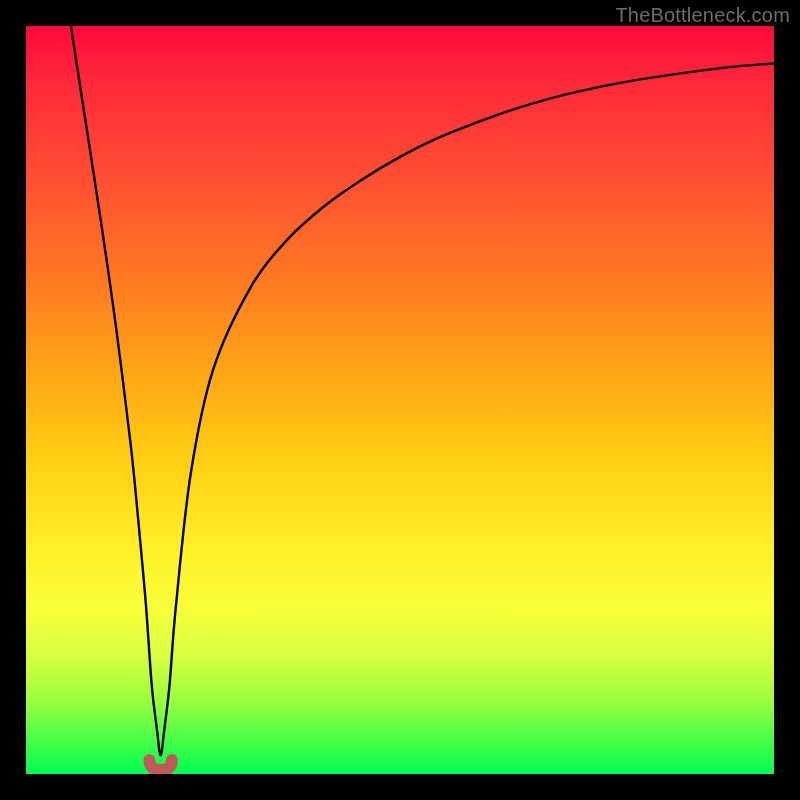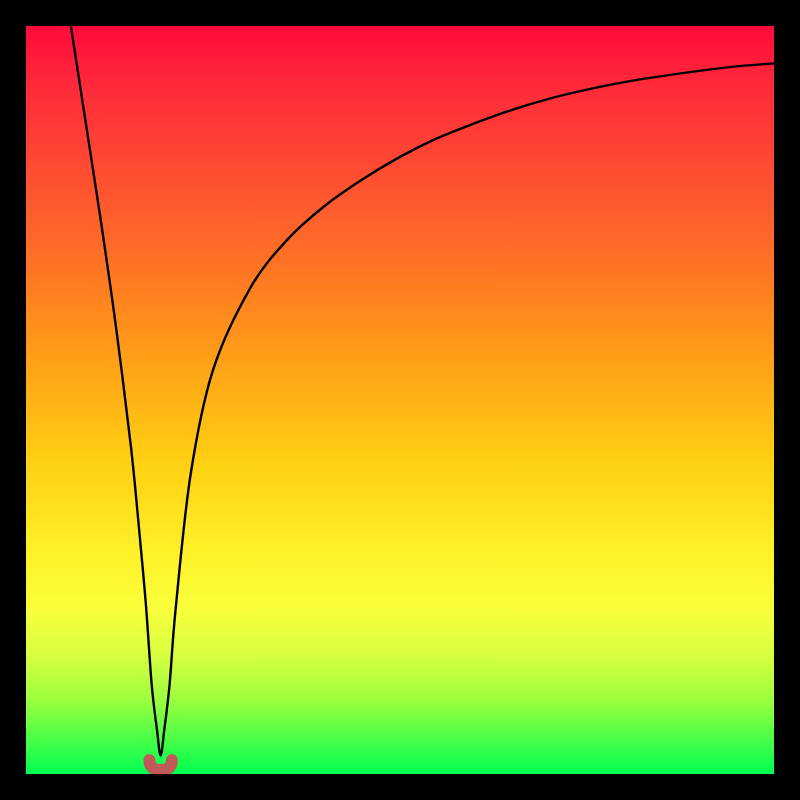--- a/index.html
+++ b/index.html
@@ -54,20 +54,21 @@
     font-size: 20px;
     font-weight: 400;
     letter-spacing: 0.2px;
     user-select: none;
   }
 </style>
 </head>
 <body>
 
 <div class="frame">
+  <div class="watermark">TheBottleneck.com</div>
   <div class="plot">
     <svg class="curve" viewBox="0 0 748 748" preserveAspectRatio="none">
       <path id="notch-path" fill="none" stroke="#c05a58" stroke-width="12" stroke-linecap="round" stroke-linejoin="round" d="M 123.41999999999999 734
                   Q 123.41999999999999 744 134.64 744
                   Q 145.85999999999999 744 145.85999999999999 734"></path>
       <path id="curve-path" fill="none" stroke="#000000" stroke-width="2.4" stroke-linecap="round" d="M 44.879999999999995 0 C 47.37333333333333 16.206666666666667, 54.85333333333334 64.82666666666668, 59.84 97.24000000000001 C 64.82666666666667 129.65333333333334, 69.81333333333333 160.82000000000002, 74.8 194.48000000000002 C 79.78666666666666 228.14000000000001, 84.77333333333333 261.8, 89.75999999999999 299.2 C 94.74666666666666 336.59999999999997, 100.98000000000002 386.4666666666667, 104.72000000000001 418.88 C 108.46000000000001 451.2933333333333, 109.70666666666668 467.49999999999994, 112.2 493.67999999999995 C 114.69333333333333 519.8599999999999, 117.436 548.5333333333333, 119.68 575.96 C 121.924 603.3866666666668, 123.794 637.0466666666666, 125.664 658.24 C 127.534 679.4333333333334, 129.404 691.2766666666666, 130.9 703.12 C 132.39600000000002 714.9633333333334, 133.39333333333332 729.3, 134.64 729.3 C 135.88666666666666 729.3, 136.884 714.9633333333334, 138.38 703.12 C 139.876 691.2766666666666, 141.746 678.1866666666667, 143.616 658.24 C 145.48600000000002 638.2933333333333, 146.10933333333332 618.3466666666667, 149.6 583.44 C 153.09066666666666 548.5333333333334, 158.32666666666665 488.6933333333334, 164.56 448.8 C 170.79333333333335 408.90666666666664, 177.02666666666667 375.24666666666667, 187 344.08 C 196.97333333333333 312.9133333333333, 211.93333333333334 283.6166666666667, 224.4 261.8 C 236.86666666666667 239.98333333333335, 249.33333333333334 226.8933333333334, 261.8 213.18000000000006 C 274.26666666666665 199.46666666666673, 286.73333333333335 189.49333333333334, 299.2 179.51999999999998 C 311.66666666666663 169.54666666666662, 324.1333333333333 161.44333333333324, 336.6 153.33999999999992 C 349.0666666666667 145.2366666666666, 361.5333333333333 137.75666666666663, 374 130.89999999999998 C 386.4666666666667 124.04333333333334, 398.9333333333334 117.81000000000004, 411.40000000000003 112.20000000000005 C 423.8666666666667 106.59000000000005, 436.33333333333337 101.97733333333336, 448.8 97.24000000000001 C 461.26666666666665 92.50266666666666, 473.73333333333335 87.88999999999997, 486.2 83.77599999999995 C 498.66666666666663 79.66199999999994, 511.1333333333333 75.92199999999993, 523.6 72.55599999999993 C 536.0666666666667 69.18999999999993, 548.5333333333333 66.32266666666658, 561 63.57999999999993 C 573.4666666666667 60.83733333333328, 585.9333333333333 58.343999999999994, 598.4 56.10000000000002 C 610.8666666666667 53.85600000000005, 623.3333333333333 51.986000000000104, 635.8 50.1160000000001 C 648.2666666666667 48.246000000000095, 660.7333333333333 46.50066666666667, 673.2 44.879999999999995 C 685.6666666666667 43.25933333333332, 698.1333333333333 41.63866666666672, 710.6 40.39200000000005 C 723.0666666666667 39.14533333333338, 741.7666666666667 37.89866666666666, 748 37.39999999999998"></path>
     </svg>
   </div>
 </div>
 

